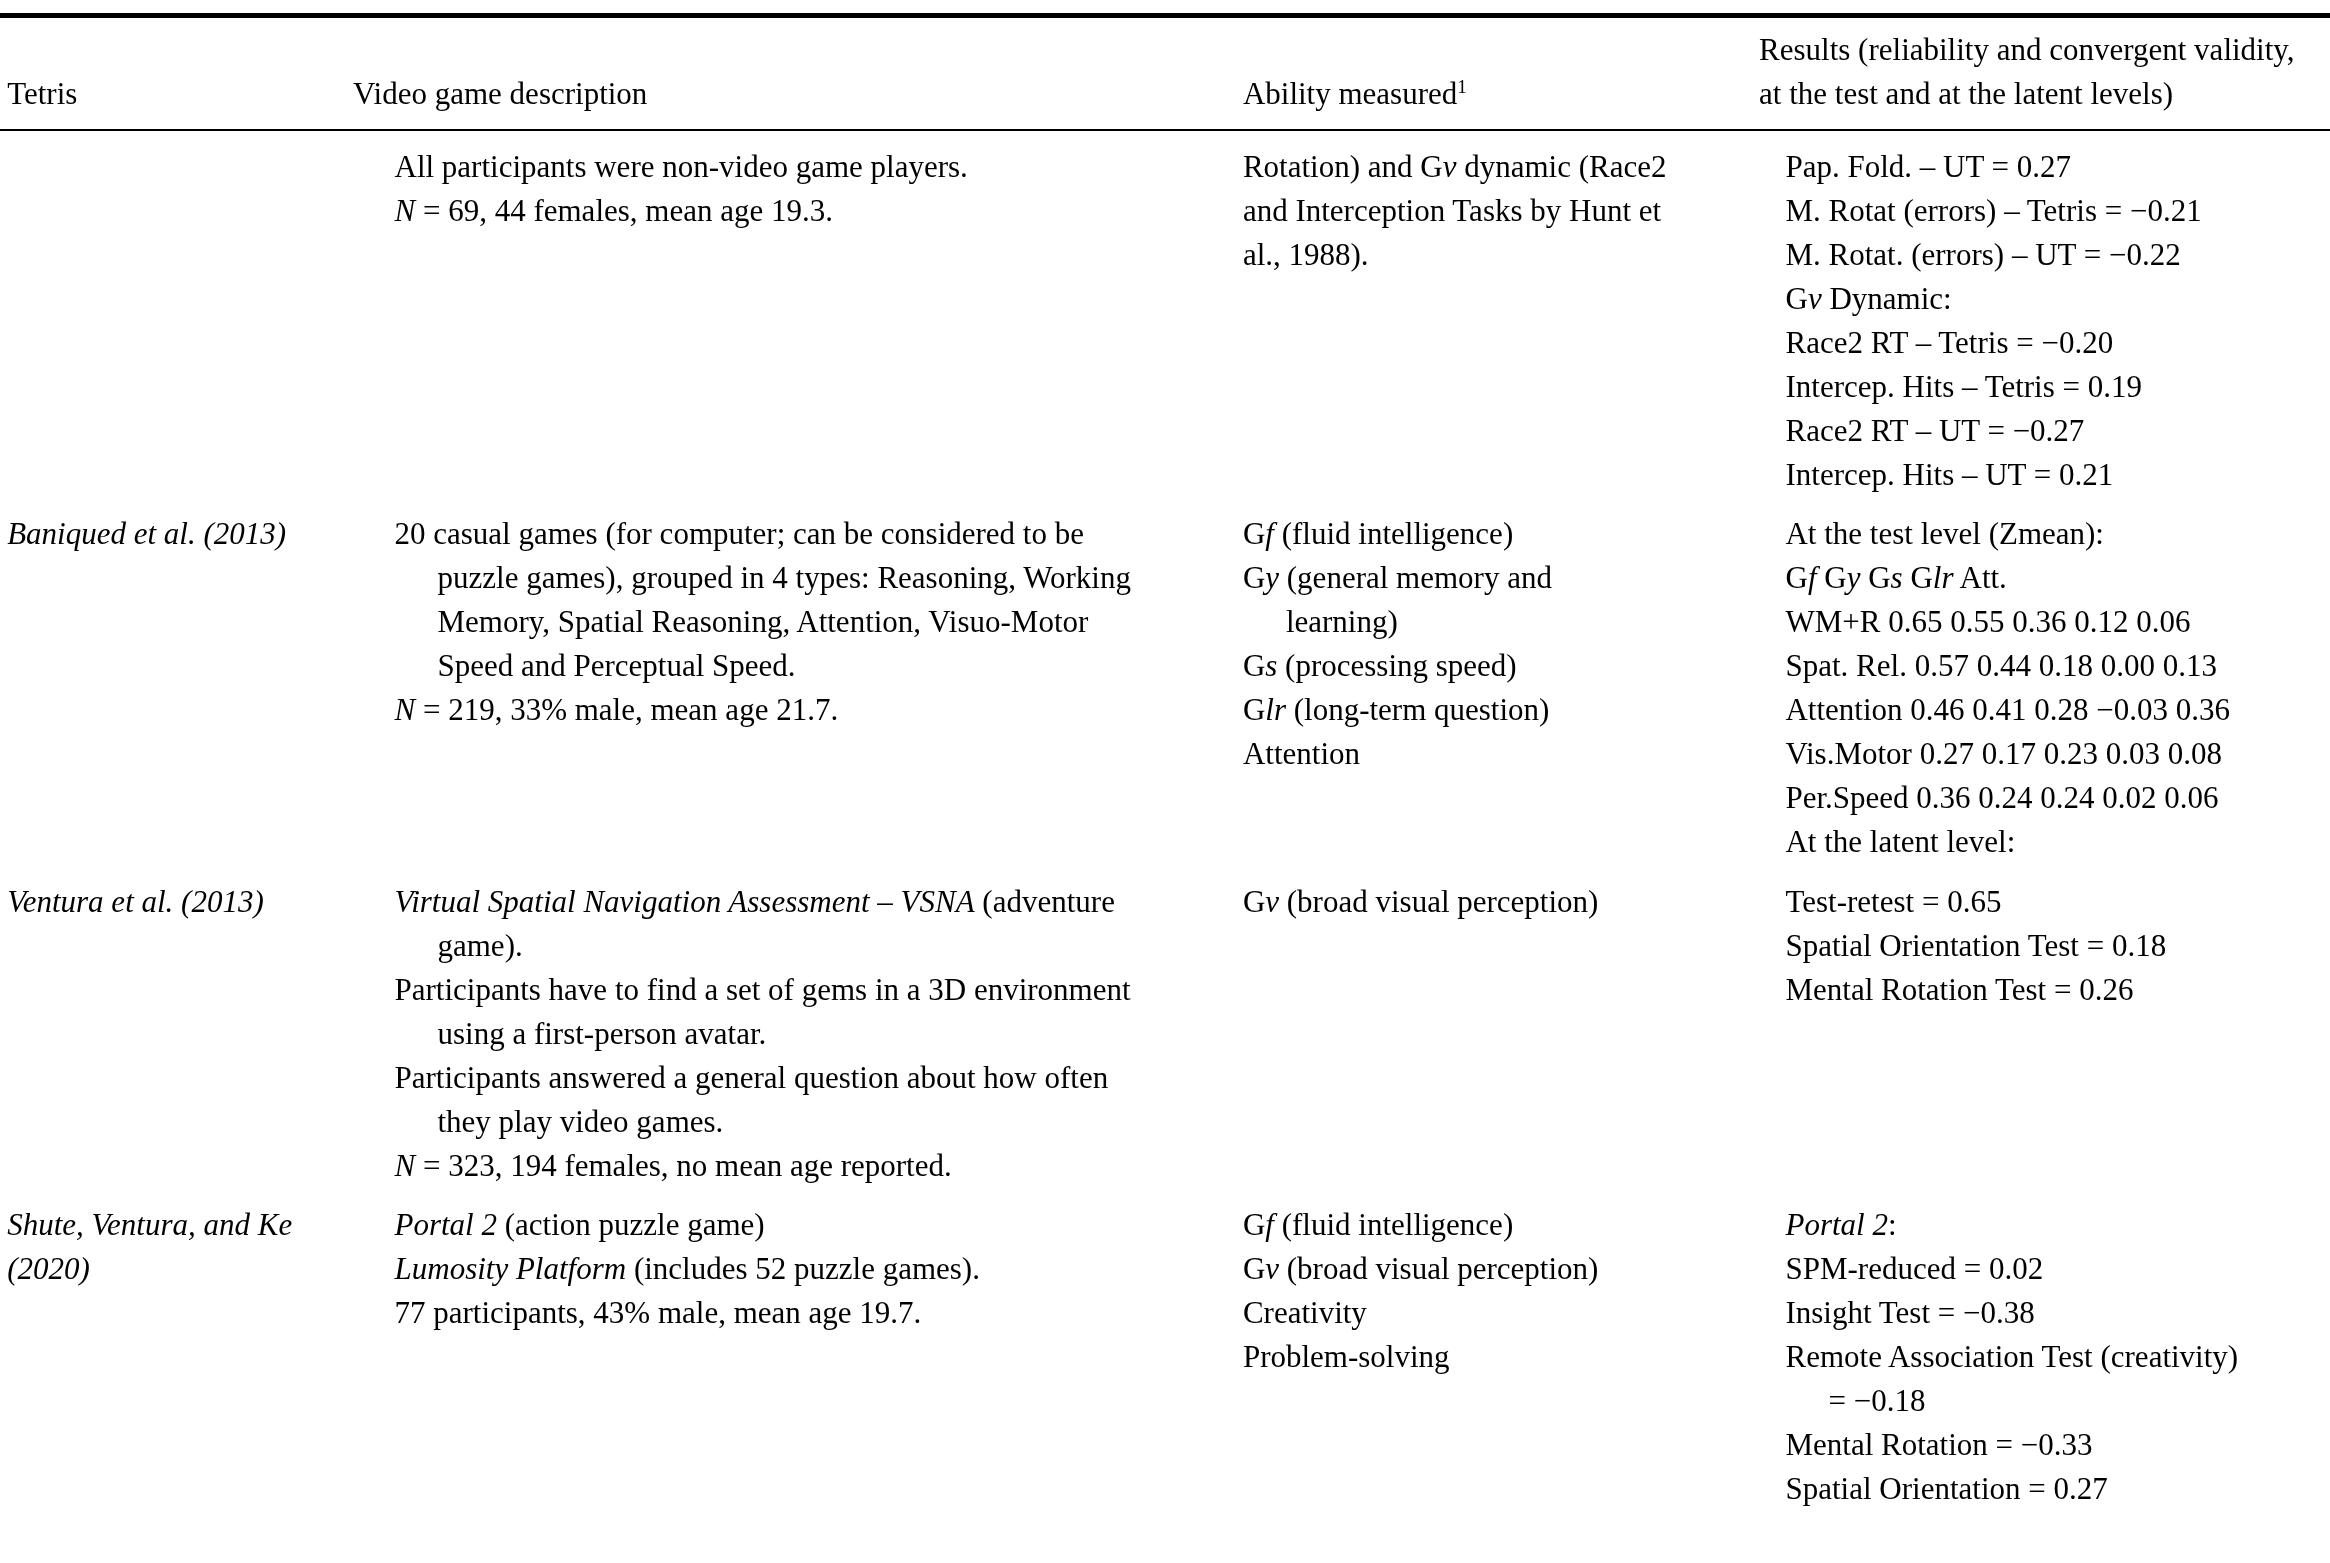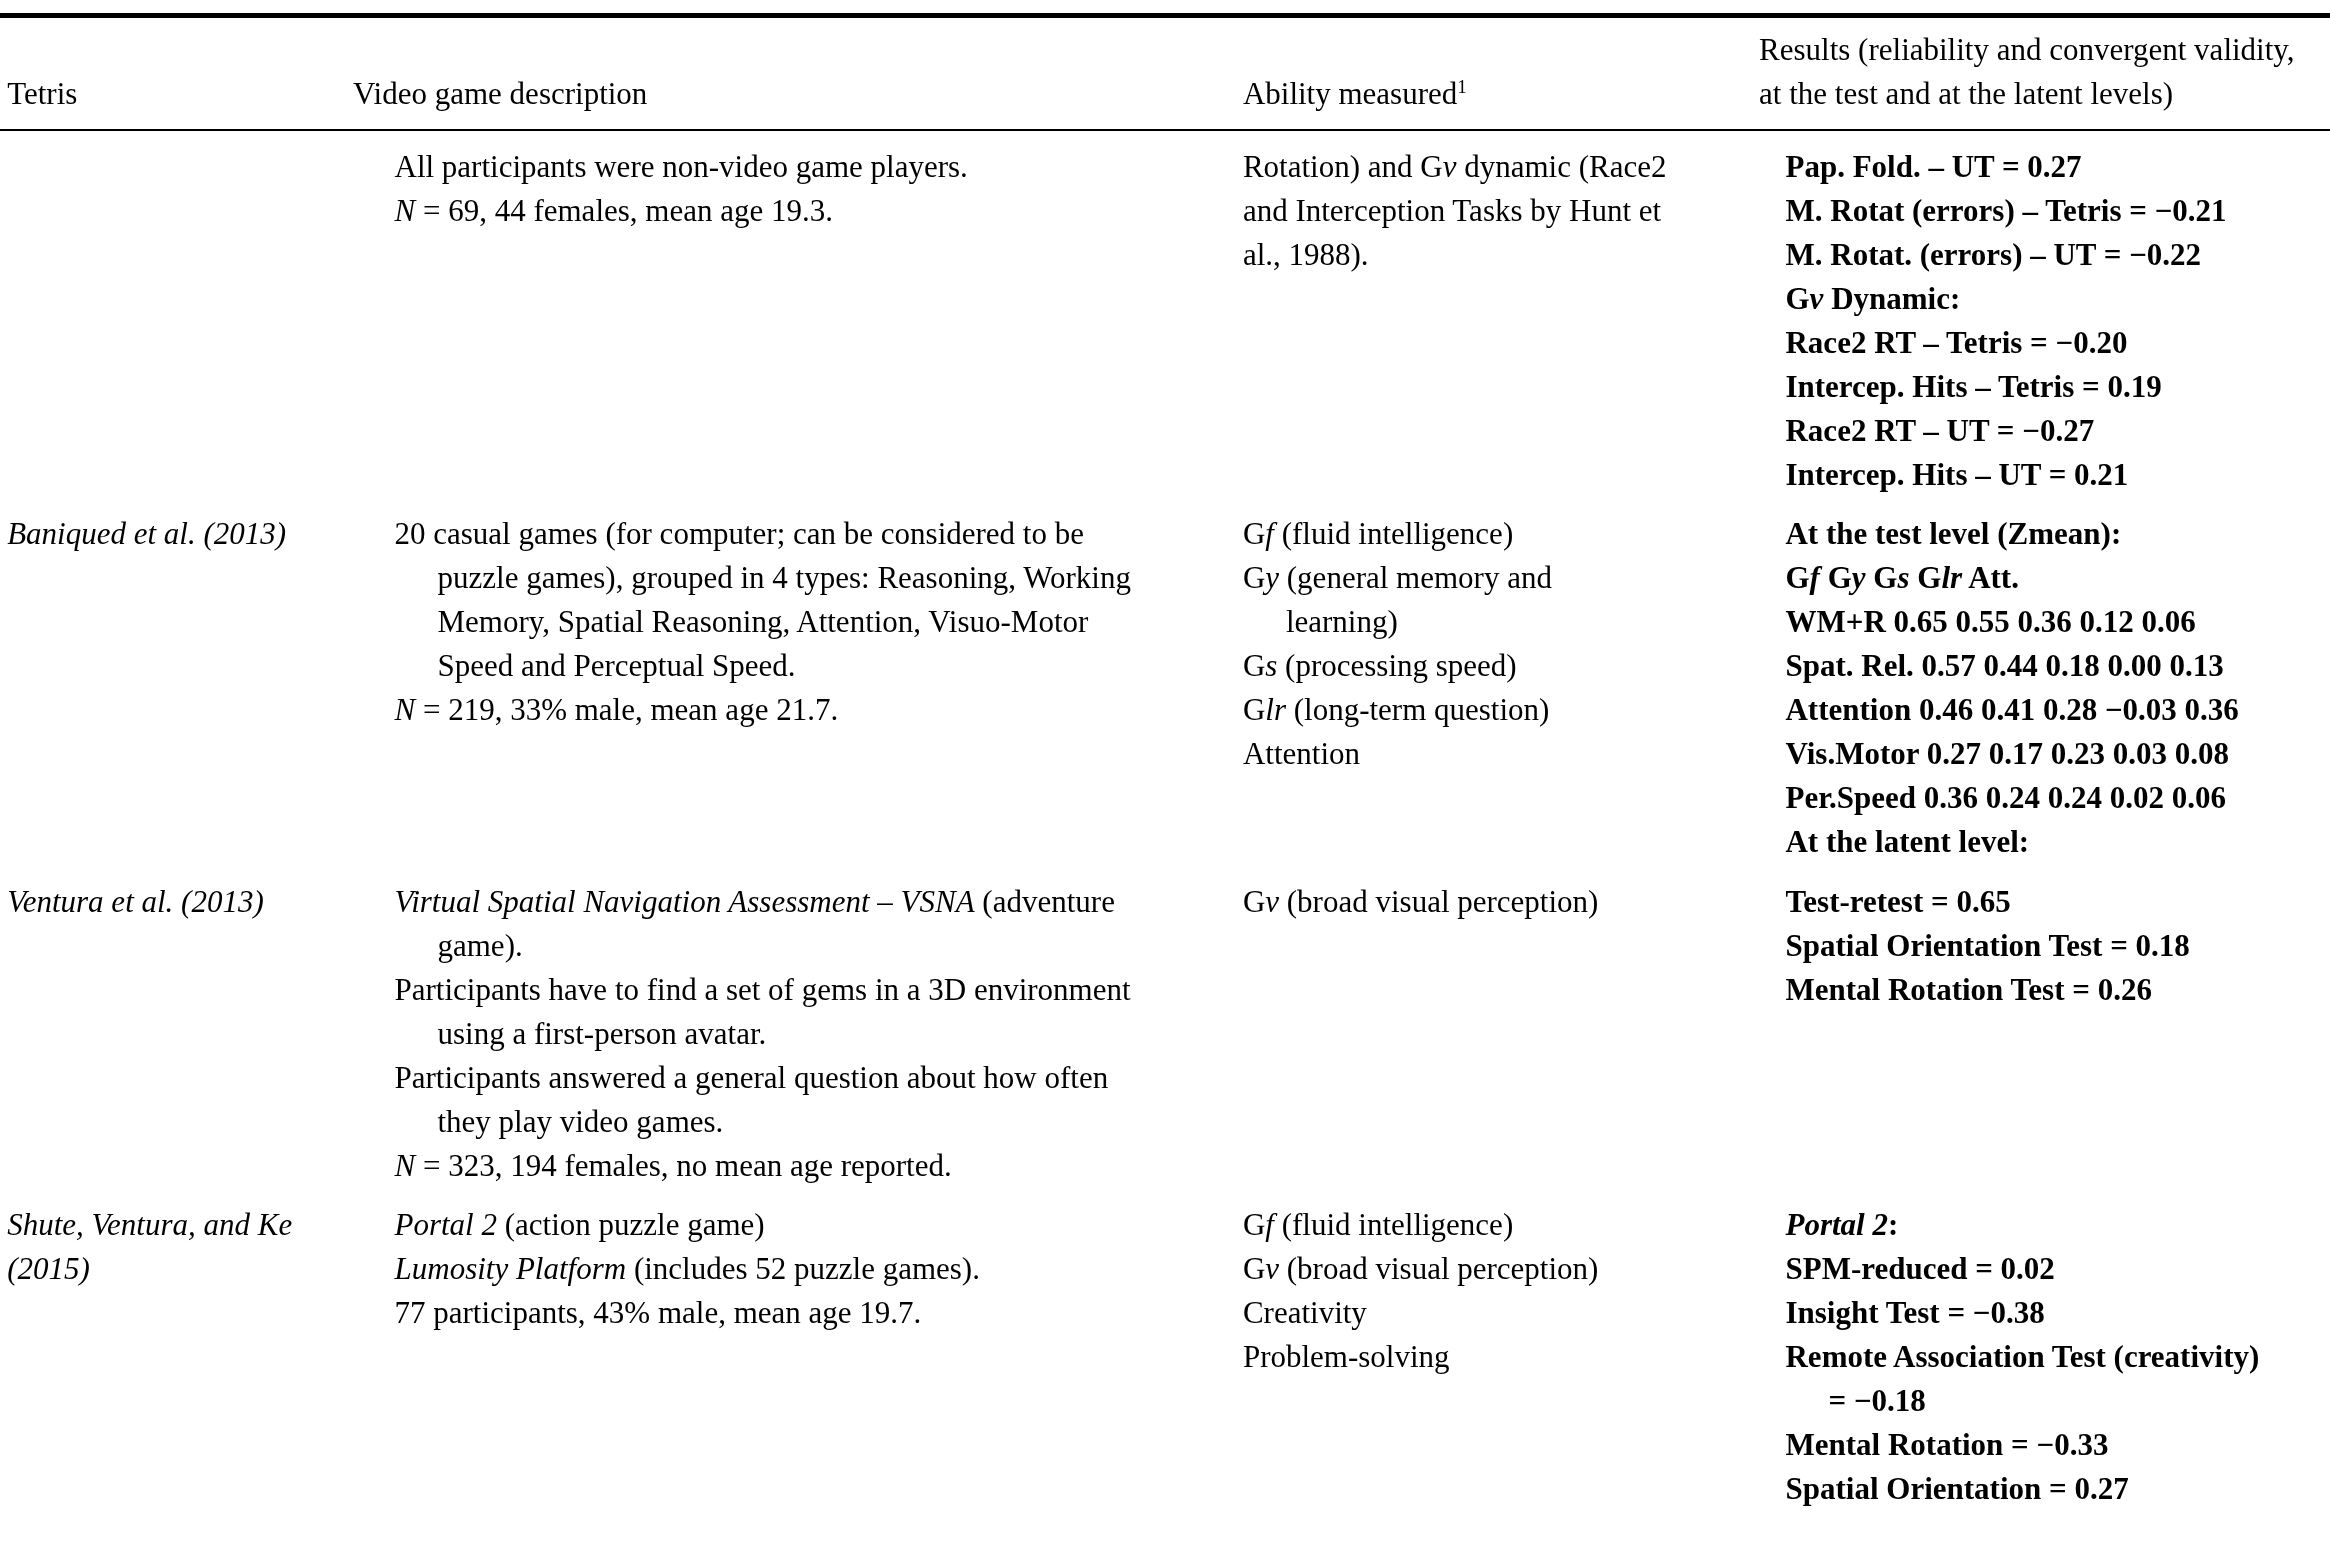--- a/index.html
+++ b/index.html
@@ -38,21 +38,21 @@
   thead th.ability-head { padding-left: 8px; }
   thead th.results-head { padding-left: 11.6px; }
 
   tbody td {
     vertical-align: top;
     padding-top: 14.3px;
   }
   td.study-cell   { padding-left: 7.2px;  padding-right: 5.4px; font-style: italic; }
   td.desc-cell    { padding-left: 45px; padding-right: 7.2px; }
   td.ability-cell { padding-left: 8px;  padding-right: 4.5px; }
-  td.results-cell { padding-left: 38px; padding-right: 21px; font-weight: bold; }
+  td.results-cell { padding-left: 38px; padding-right: 21px; }
 
   .para { padding-left: 43px; text-indent: -43px; }
   .para.ind { margin-left: 43px; }
   i { font-style: italic; }
   sup { font-size: 0.62em; line-height: 0; vertical-align: super; }
 </style>
 </head>
 <body style="background: rgb(255, 255, 255); color: rgb(0, 0, 0);">
 
 <table class="paper-table" style="border-color: rgb(0, 0, 0);">
@@ -143,21 +143,21 @@
       <td class="ability-cell">
           <div class="para"><span>G</span><i>v</i><span> (broad visual perception)</span></div>
         </td>
       <td class="results-cell">
           <div class="para"><span>Test-retest = 0.65</span></div>
           <div class="para"><span>Spatial Orientation Test = 0.18</span></div>
           <div class="para"><span>Mental Rotation Test = 0.26</span></div>
         </td>
     </tr>
     <tr>
-      <td class="study-cell">Shute, Ventura, and Ke (2015)</td>
+      <td class="study-cell">Shute, Ventura, and Ke (2020)</td>
       <td class="desc-cell">
           <div class="para"><i>Portal 2</i><span> (action puzzle game)</span></div>
           <div class="para"><i>Lumosity Platform</i><span> (includes 52 puzzle games).</span></div>
           <div class="para"><span>77 participants, 43% male, mean age 19.7.</span></div>
         </td>
       <td class="ability-cell">
           <div class="para"><span>G</span><i>f</i><span> (fluid intelligence)</span></div>
           <div class="para"><span>G</span><i>v</i><span> (broad visual perception)</span></div>
           <div class="para"><span>Creativity</span></div>
           <div class="para"><span>Problem-solving</span></div>

